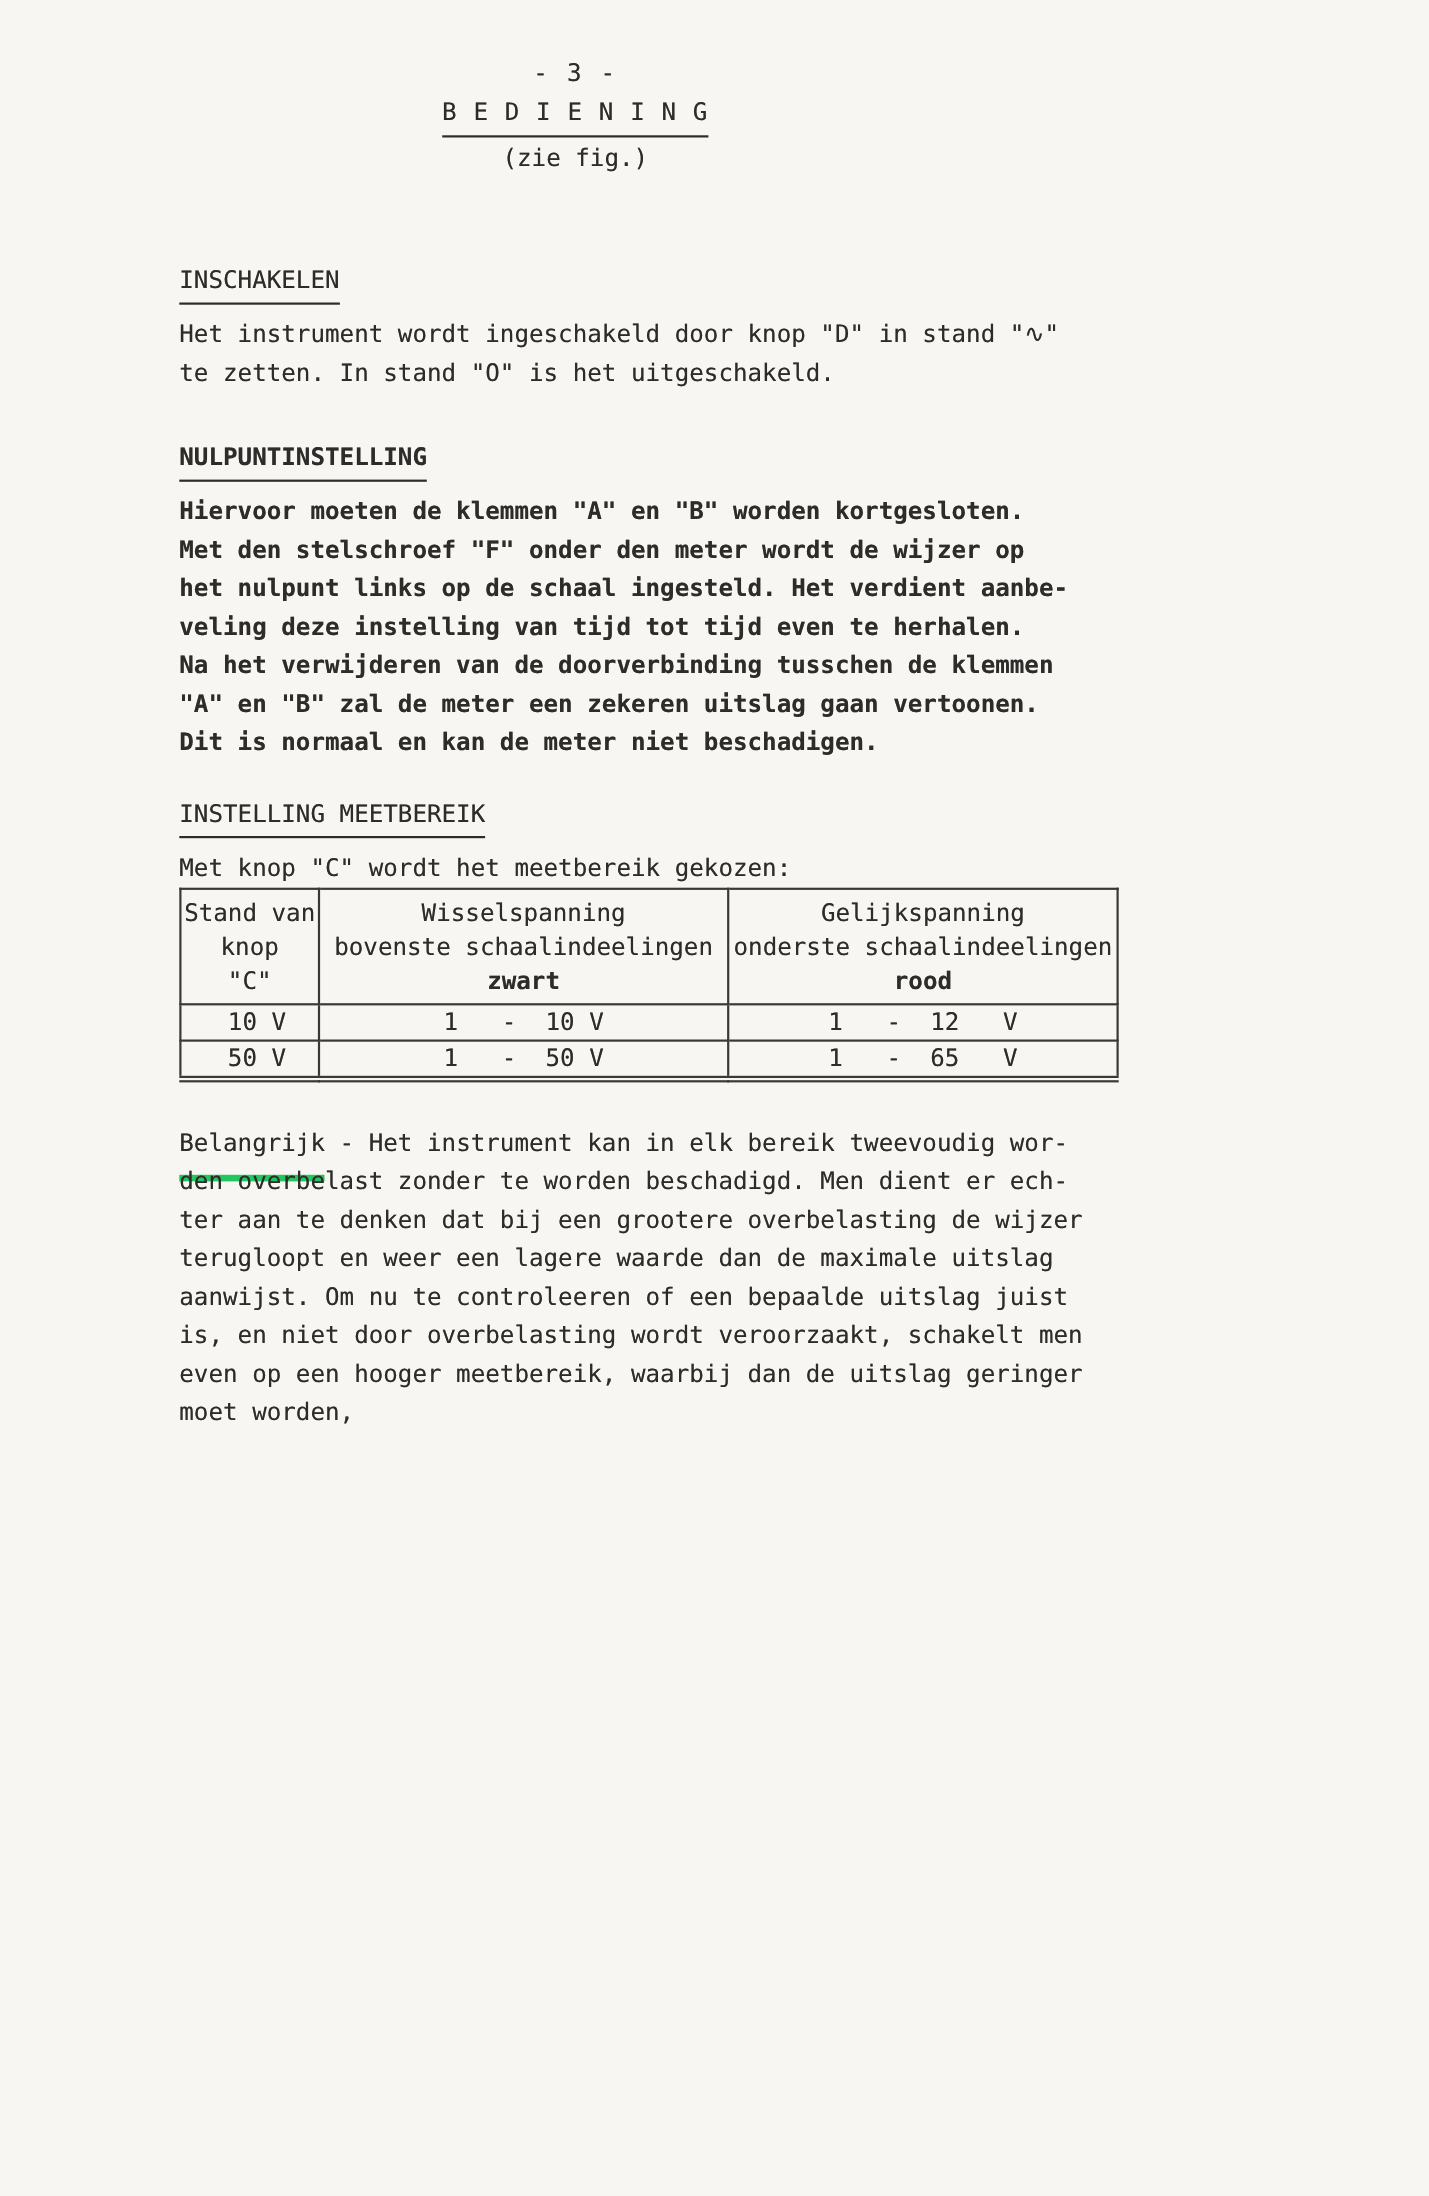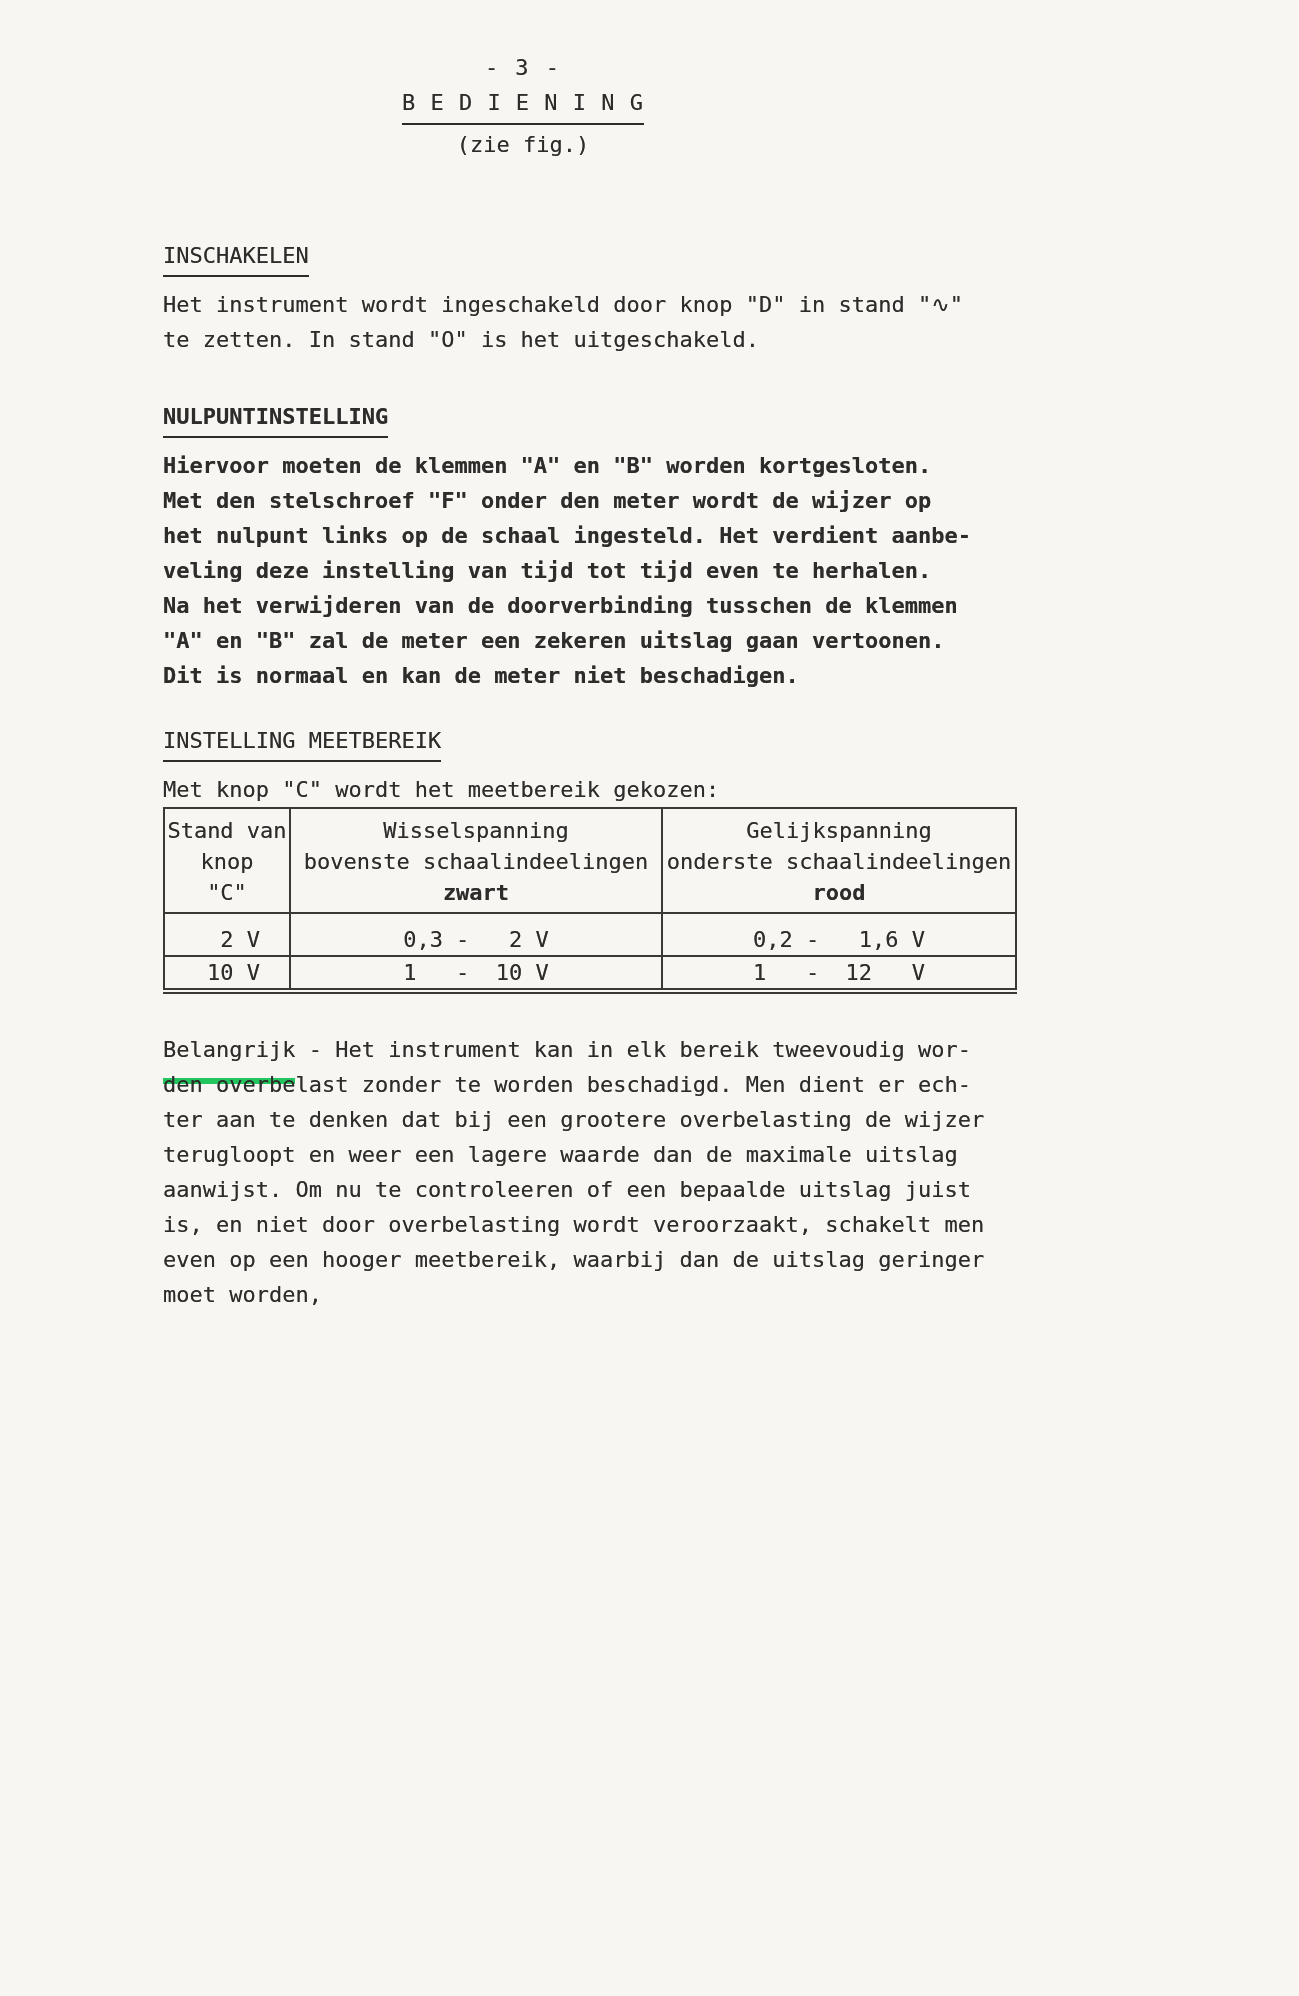--- a/index.html
+++ b/index.html
@@ -151,29 +151,29 @@
             <div class="emph">zwart</div>
           </th>
           <th class="hdr">
             <div>Gelijkspanning</div>
             <div>onderste schaalindeelingen</div>
             <div class="emph">rood</div>
           </th>
         </tr>
       </thead>
       <tbody>
-        <tr class="first">
-          <td class="cell">  2 V</td>
-          <td class="cell">0,3 -   2 V</td>
-          <td class="cell">0,2 -   1,6 V</td>
-        </tr>
         <tr>
           <td class="cell"> 10 V</td>
           <td class="cell">1   -  10 V</td>
           <td class="cell">1   -  12   V</td>
+        </tr>
+        <tr>
+          <td class="cell"> 50 V</td>
+          <td class="cell">1   -  50 V</td>
+          <td class="cell">1   -  65   V</td>
         </tr>
       </tbody>
     </table>
 
     <div class="important"><span class="label">Belangrijk</span><span> - Het instrument kan in elk bereik tweevoudig wor-
 den overbelast zonder te worden beschadigd. Men dient er ech-
 ter aan te denken dat bij een grootere overbelasting de wijzer
 terugloopt en weer een lagere waarde dan de maximale uitslag
 aanwijst. Om nu te controleeren of een bepaalde uitslag juist
 is, en niet door overbelasting wordt veroorzaakt, schakelt men

